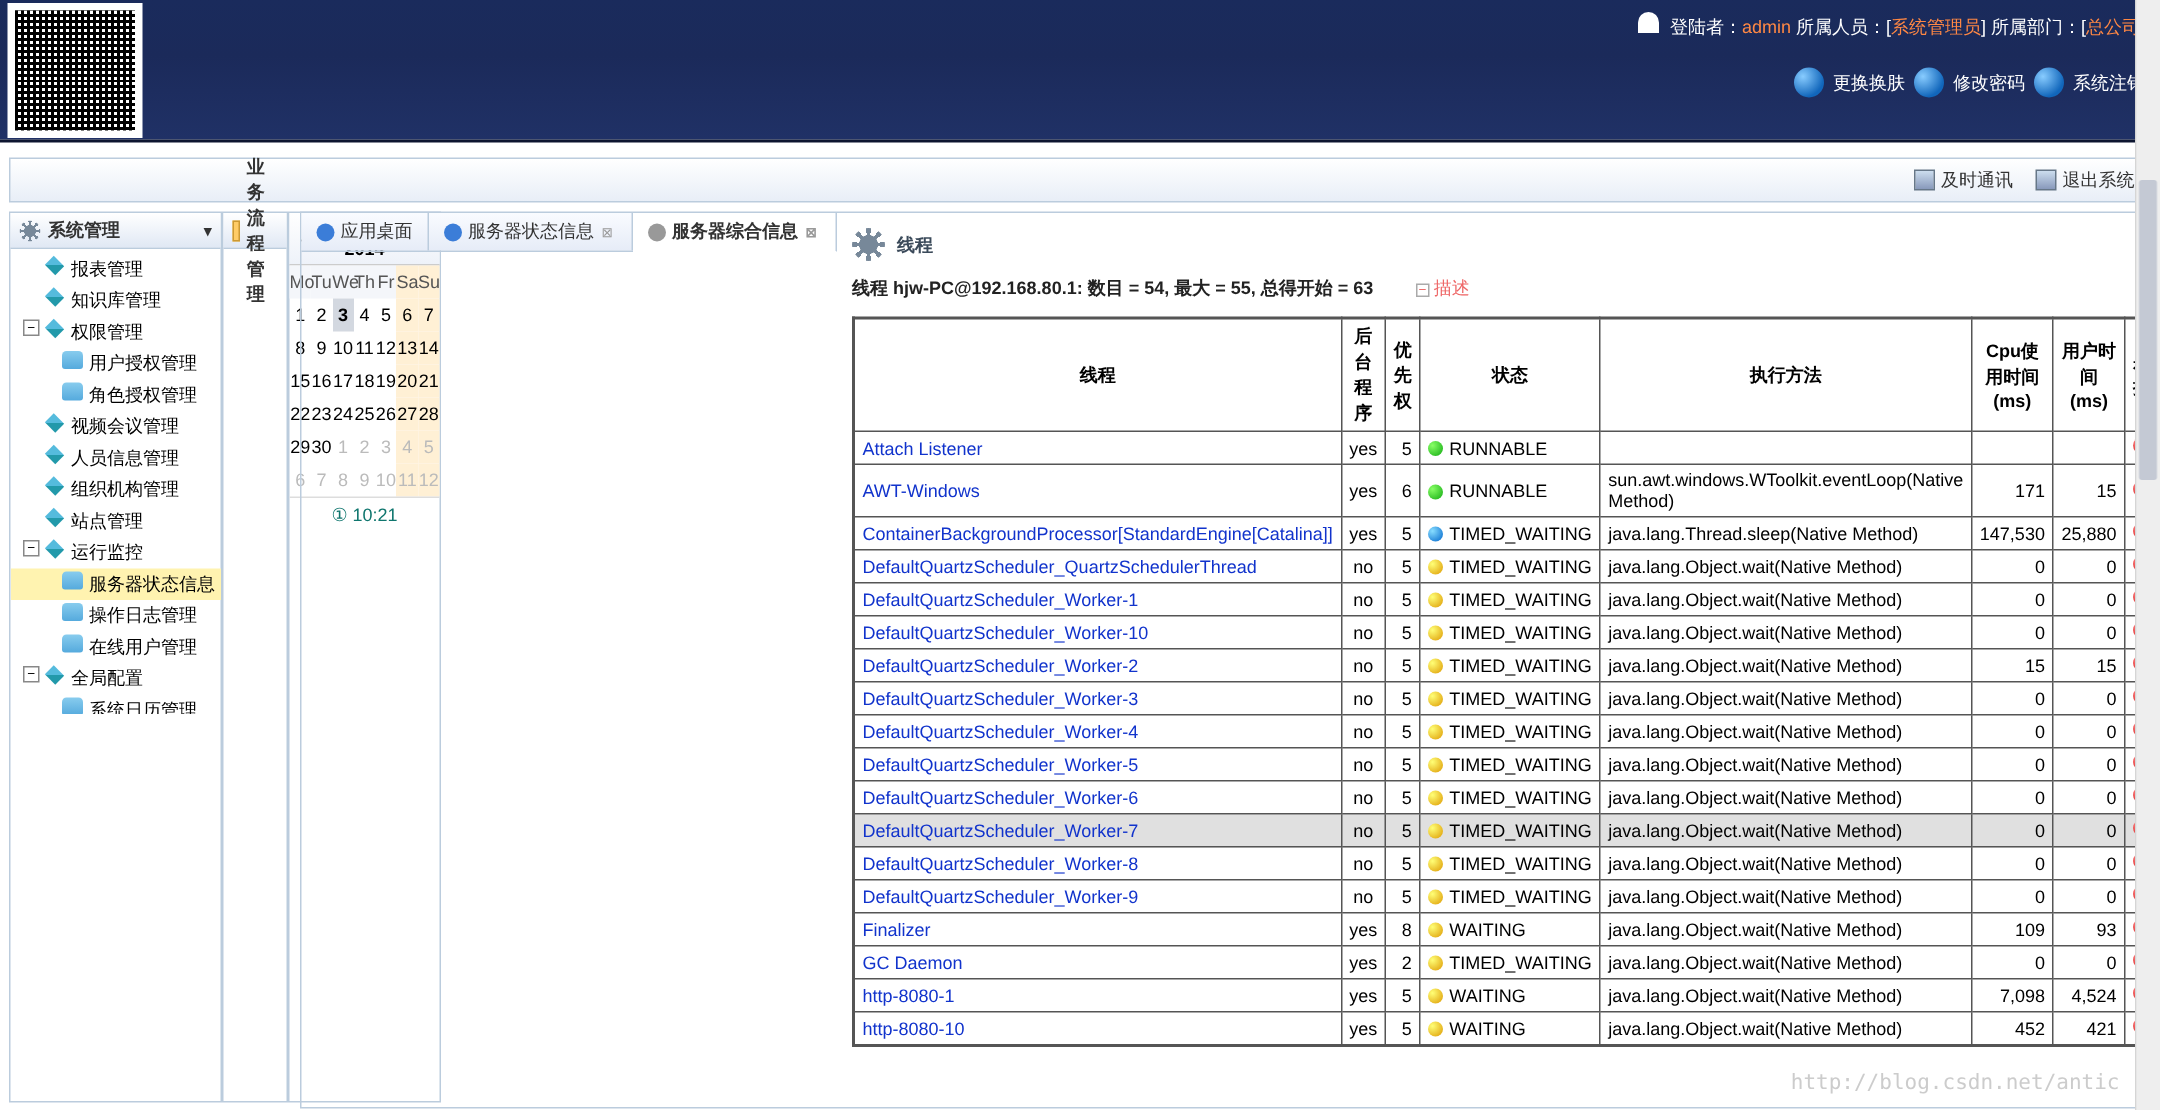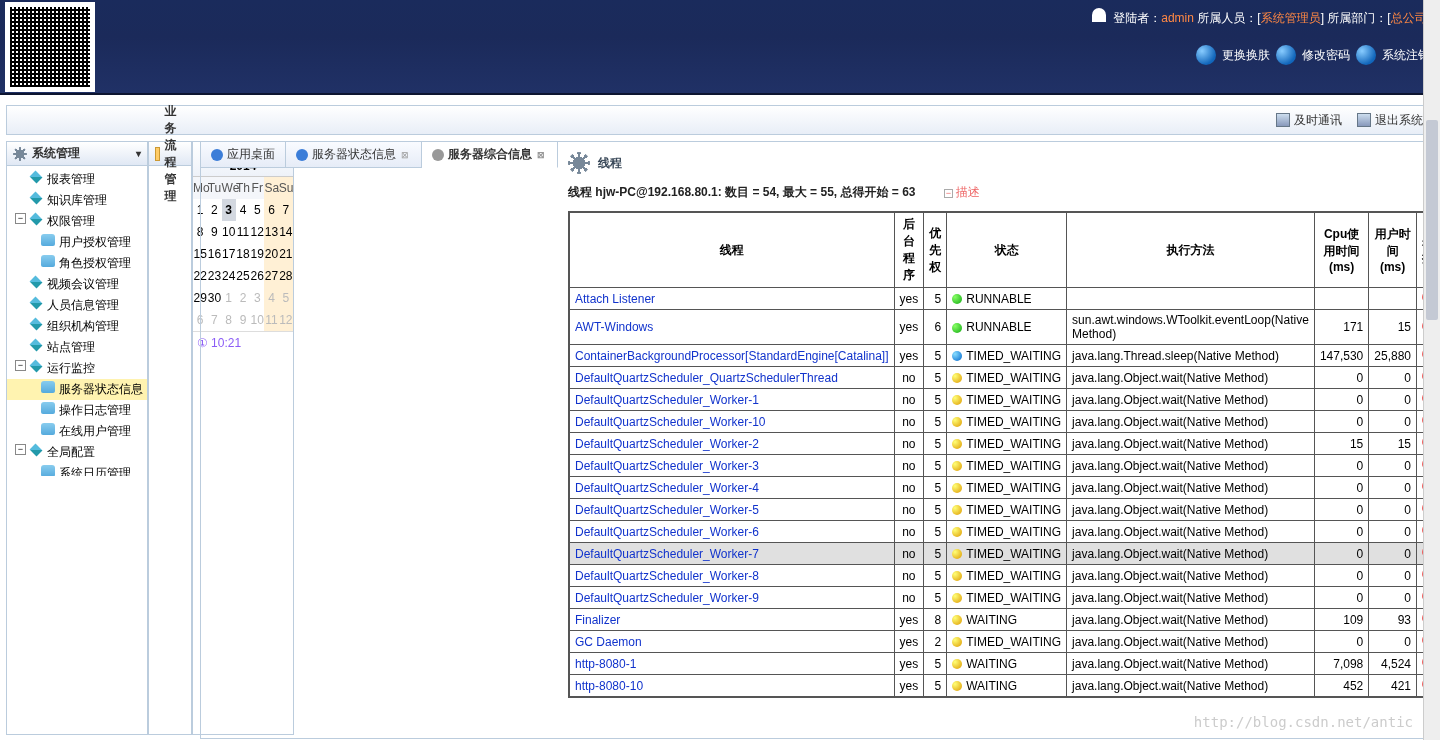--- a/index.html
+++ b/index.html
@@ -34,21 +34,21 @@
 .panel-hd.biz{font-weight:bold}
 .cal-panel{flex:1;display:flex;flex-direction:column}
 .cal-hd{display:flex;align-items:center;justify-content:center;background:linear-gradient(#fff,#eef2f9);border-bottom:1px solid #ccc;padding:3px;font-weight:bold}
 .cal-nav{width:16px;text-align:center;cursor:pointer;font-size:14px;color:#555}
 .cal-grid{width:100%;border-collapse:collapse;table-layout:fixed}
 .cal-grid th,.cal-grid td{text-align:center;padding:4px 0;border:0}
 .cal-grid th{background:#f4f6fa;color:#555;font-weight:normal}
 .cal-grid th.we,.cal-grid td.we{background:#fff0d5}
 .cal-grid td.today{background:#d3d8e0;font-weight:bold}
 .cal-grid td.other{color:#bbb}
-.clock-row{text-align:left;padding:4px;border-top:1px solid #ddd;color:#8b5cf6}
+.clock-row{text-align:center;padding:4px;border-top:1px solid #ddd;color:#0f766e}
 .content{flex:1;margin-left:6px;border:1px solid #bcd;display:flex;flex-direction:row;min-width:0}
 .tabs{height:26px;background:linear-gradient(#f9fbff,#e6ecf7);border-bottom:1px solid #bcd;display:flex}
 .tab{padding:4px 10px;border-right:1px solid #bcd;display:flex;align-items:center;cursor:pointer;color:#333}
 .tab.active{background:#fff;border-bottom:1px solid #fff;margin-bottom:-1px;font-weight:bold}
 .tab-ico{width:12px;height:12px;margin-right:4px;border-radius:50%}
 .tab-close{margin-left:5px;width:10px;height:10px;font-size:9px;color:#999}
 .content-body{flex:1;overflow:auto;background:#fff;padding:6px 10px;position:relative}
 .sec-title{display:flex;align-items:center;font-size:20px;font-weight:bold;color:#3b4a5a;font-family:SimSun,serif;margin:4px 0 10px}
 .big-gear{width:22px;height:22px;margin-right:8px}
 .summary{margin:8px 0 10px;color:#222}

